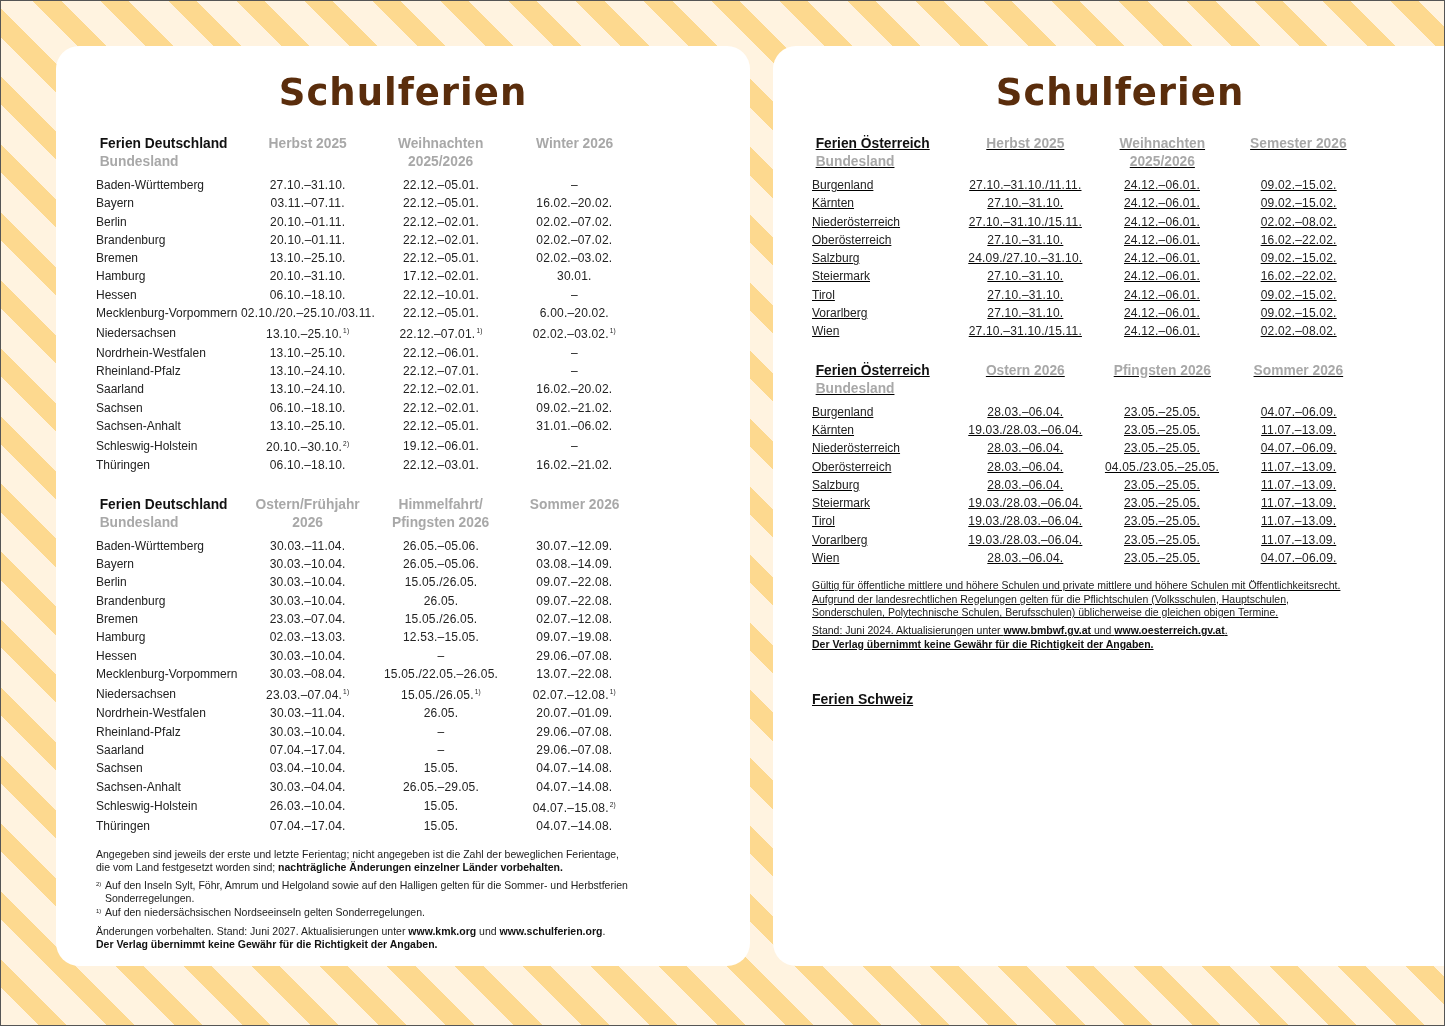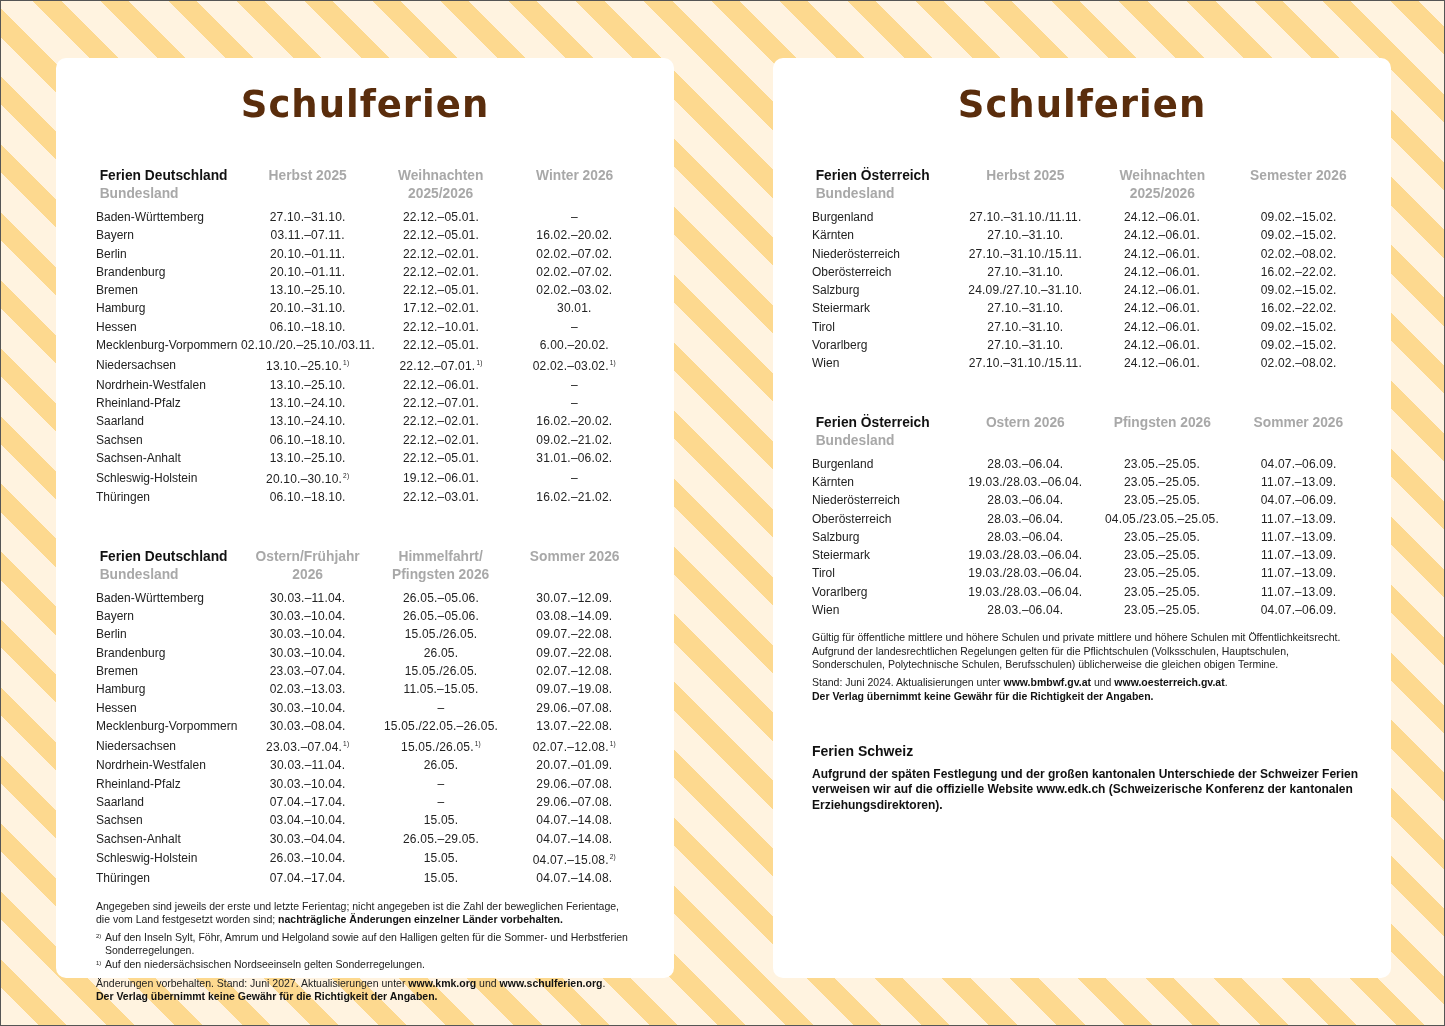--- a/index.html
+++ b/index.html
@@ -7,34 +7,34 @@
       width: 1445px; height: 1026px; overflow: hidden; position: relative;
       font-family: "Liberation Sans Narrow", "Liberation Sans", sans-serif;
       box-sizing: border-box;
       border: 1px solid #555;
       background-color: #fff3e0;
       background-image: repeating-linear-gradient(45deg,
         #fff3e0 0px, #fff3e0 28px,
         #fdd98f 28px, #fdd98f 48px);
     }
     .panel {
-      position: absolute; top: 57px; width: 618px; height: 920px;
-      background: #ffffff; border-radius: 10px; box-sizing: border-box;
+      position: absolute; top: 45px; width: 694px; height: 920px;
+      background: #ffffff; border-radius: 23px; box-sizing: border-box;
     }
     .panel.left { left: 55px; }
     .panel.right { left: 772px; }
     .title {
       position: absolute; top: 70px; left: 0; right: 0; text-align: center;
       font-family: "DejaVu Sans", sans-serif; font-weight: bold;
       font-size: 37px; color: #5a2d0c; letter-spacing: 1px; margin: 0;
     }
     .content { position: absolute; left: 40px; top: 88px; width: 545px; }
-    .panel.right .content { left: 39px; width: 555px; }
-
-    table.holidays { border-collapse: collapse; width: 100%; table-layout: fixed; margin-top: 20px; }
+    .panel.right .content { left: 39px; width: 555px; text-decoration: underline; }
+
+    table.holidays { border-collapse: collapse; width: 100%; table-layout: fixed; }
     table.holidays col.c0 { width: 145px; }
     table.holidays th {
       font-weight: bold; font-size: 14.5px; color: #a8a8a8; text-align: center;
       vertical-align: top; line-height: 18px; padding: 0 0 6px 0;
       transform: scaleX(0.95);
     }
     table.holidays th.first { text-align: left; }
     table.holidays th .h-main { color: #111; display: block; }
     table.holidays th .h-sub { color: #a8a8a8; display: block; }
     table.holidays td {
@@ -239,21 +239,21 @@
           </tr>
           <tr>
             <td class="state"><span>Bremen</span></td>
             <td><span>23.03.–07.04.</span></td>
             <td><span>15.05./26.05.</span></td>
             <td><span>02.07.–12.08.</span></td>
           </tr>
           <tr>
             <td class="state"><span>Hamburg</span></td>
             <td><span>02.03.–13.03.</span></td>
-            <td><span>11.05.–15.05.</span></td>
+            <td><span>12.53.–15.05.</span></td>
             <td><span>09.07.–19.08.</span></td>
           </tr>
           <tr>
             <td class="state"><span>Hessen</span></td>
             <td><span>30.03.–10.04.</span></td>
             <td><span>–</span></td>
             <td><span>29.06.–07.08.</span></td>
           </tr>
           <tr>
             <td class="state"><span>Mecklenburg-Vorpommern</span></td>
@@ -504,15 +504,14 @@
 
     <div class="notes">
       <p>Gültig für öffentliche mittlere und höhere Schulen und private mittlere und höhere Schulen mit Öffentlichkeitsrecht. Aufgrund der landesrechtlichen Regelungen gelten für die Pflichtschulen (Volksschulen, Hauptschulen, Sonderschulen, Polytechnische Schulen, Berufsschulen) üblicherweise die gleichen obigen Termine.</p>
       <p>
         <span>Stand: Juni 2024. Aktualisierungen unter </span><b>www.bmbwf.gv.at</b><span> und </span><b>www.oesterreich.gv.at</b><span>.</span><br>
         <b>Der Verlag übernimmt keine Gewähr für die Richtigkeit der Angaben.</b>
       </p>
     </div>
 
     <div class="swiss-title">Ferien Schweiz</div>
-    <p class="swiss-text">Aufgrund der späten Festlegung und der großen kantonalen Unterschiede der Schweizer Ferien verweisen wir auf die offizielle Website www.edk.ch (Schweizerische Konferenz der kantonalen Erziehungsdirektoren).</p>
   </div>
 </div>
 
 </body></html>

